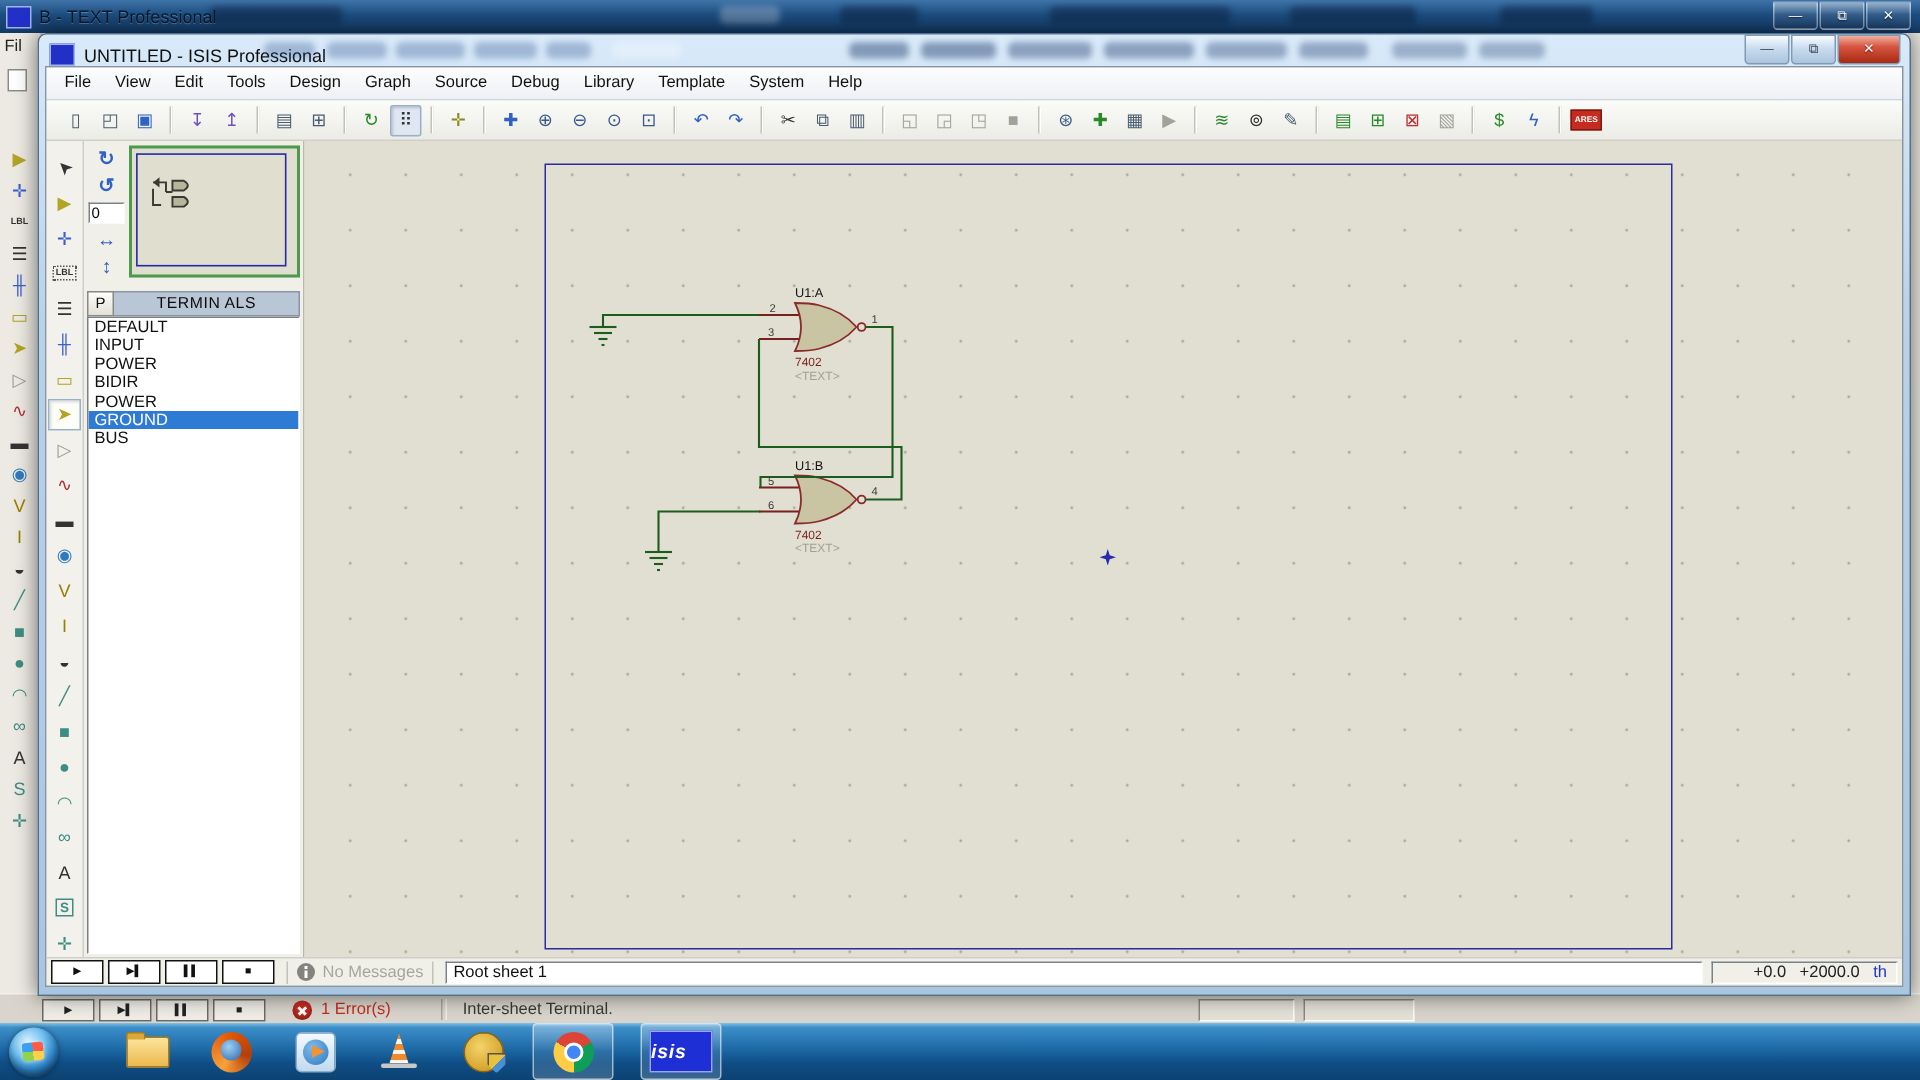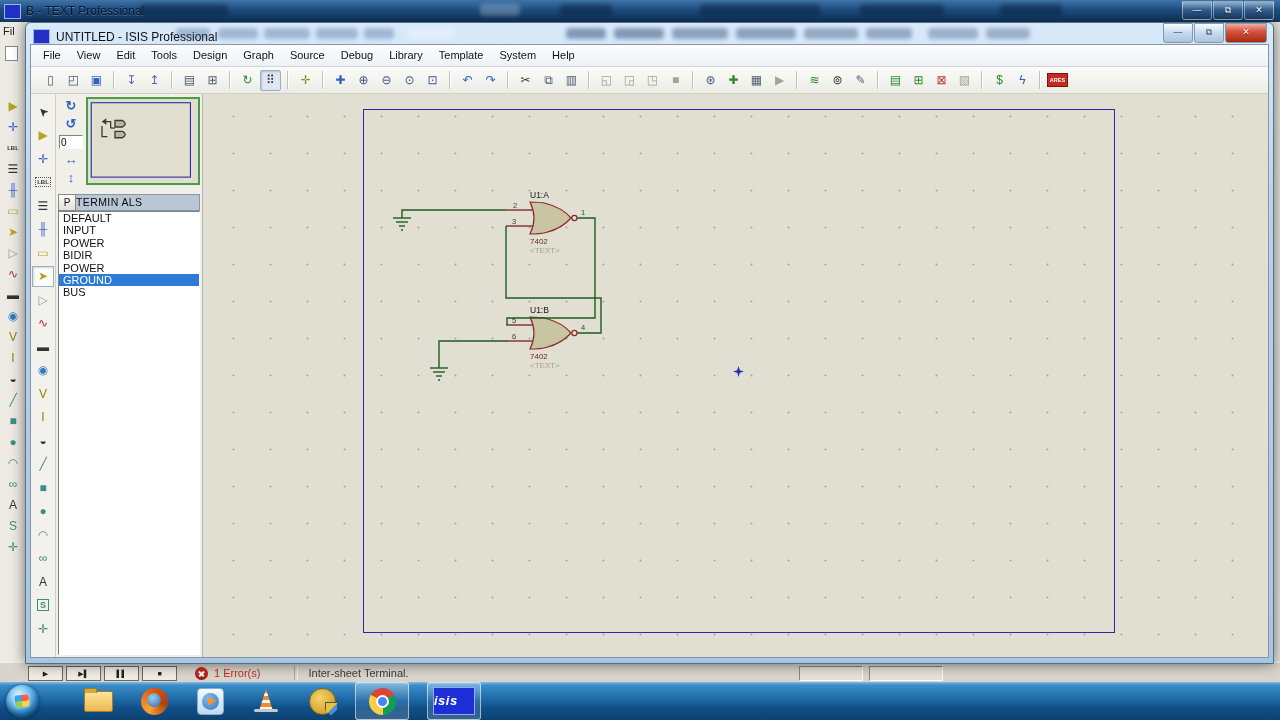--- a/index.html
+++ b/index.html
@@ -94,21 +94,21 @@
   .rotcol{width:26px;display:flex;flex-direction:column;align-items:center;}
   .rb{width:20px;height:18px;text-align:center;line-height:18px;font-size:13px;color:#2f62c4;font-weight:bold;}
   .anglefield{width:20px;height:12px;border:1px solid;border-color:#7a8288 #fff #fff #7a8288;background:#fff;
     font-size:10px;font-family:"Liberation Sans",sans-serif;padding:0 1px;margin:2px 0;}
   .preview{flex:1;height:84px;border:2px solid #4d9a4d;background:#dfdecf;margin-left:2px;}
   .preview svg{display:block;width:100%;height:100%;}
   .selhead{display:flex;align-items:center;margin:5px 2px 0 2px;flex:none;}
   .pbtn{width:16px;height:15px;background:linear-gradient(#fdfdfb,#e2e0d8);border:1px solid #8a8a82;
     font-size:10px;text-align:center;line-height:15px;color:#111;}
   .seltitle{flex:1;height:15px;background:#b9c6d6;border:1px solid #8a96a4;border-left:none;color:#0a0a0a;
-    font-size:10.5px;line-height:15px;text-align:left;letter-spacing:.4px;}
+    font-size:10.5px;line-height:15px;text-align:center;letter-spacing:.4px;}
   .sellist{flex:1;margin:0 2px 2px 2px;background:#fff;border:1px solid;border-color:#7a8288 #fff #fff #7a8288;
     overflow:hidden;font-size:11px;color:#111;}
   .li{height:12.4px;line-height:12.4px;padding-left:4px;}
   .li.sel{background:#2e7bd6;color:#fff;}
   
   .canvas{flex:1;position:relative;background-color:#e0dfd1;overflow:hidden;
     background-image:radial-gradient(circle,#a9a997 0.9px,rgba(0,0,0,0) 1.1px);
     background-size:37px 37px;background-position:12px 4px;}
   .sheet{position:absolute;left:160px;top:15px;width:750px;height:522px;border:1px solid #2b2ba3;}
   .circuit{position:absolute;left:0;top:0;width:1067px;height:549px;}
@@ -592,20 +592,36 @@
               <text class="t-ph" x="327" y="274">&lt;TEXT&gt;</text>
               <text class="t-pin" x="309" y="229">5</text>
               <text class="t-pin" x="309" y="245">6</text>
               <text class="t-pin" x="378" y="236">4</text>
             </g>
           </svg>
           <div class="curstar"></div>
         </div>
       </div>
 
+      <div class="statusbar">
+        <span class="sbtn"><i>▶</i></span>
+        <span class="sbtn"><i>▶▌</i></span>
+        <span class="sbtn"><i>▌▌</i></span>
+        <span class="sbtn"><i>■</i></span>
+        <span class="msgpanel">
+          <span class="infoico"></span>
+          <span class="nomsg">No Messages</span>
+        </span>
+        <div class="sheetfield">Root sheet 1</div>
+        <div class="coords">
+          <span>+0.0</span>
+          <span>+2000.0</span>
+          <span class="units">th</span>
+        </div>
+      </div>
 
     </div>
   </div>
 
   <div class="taskbar">
     <div class="orb">
         <span class="flag"></span>
       </div>
     <div class="tslot plain first">
         <span class="ic-folder"></span>

